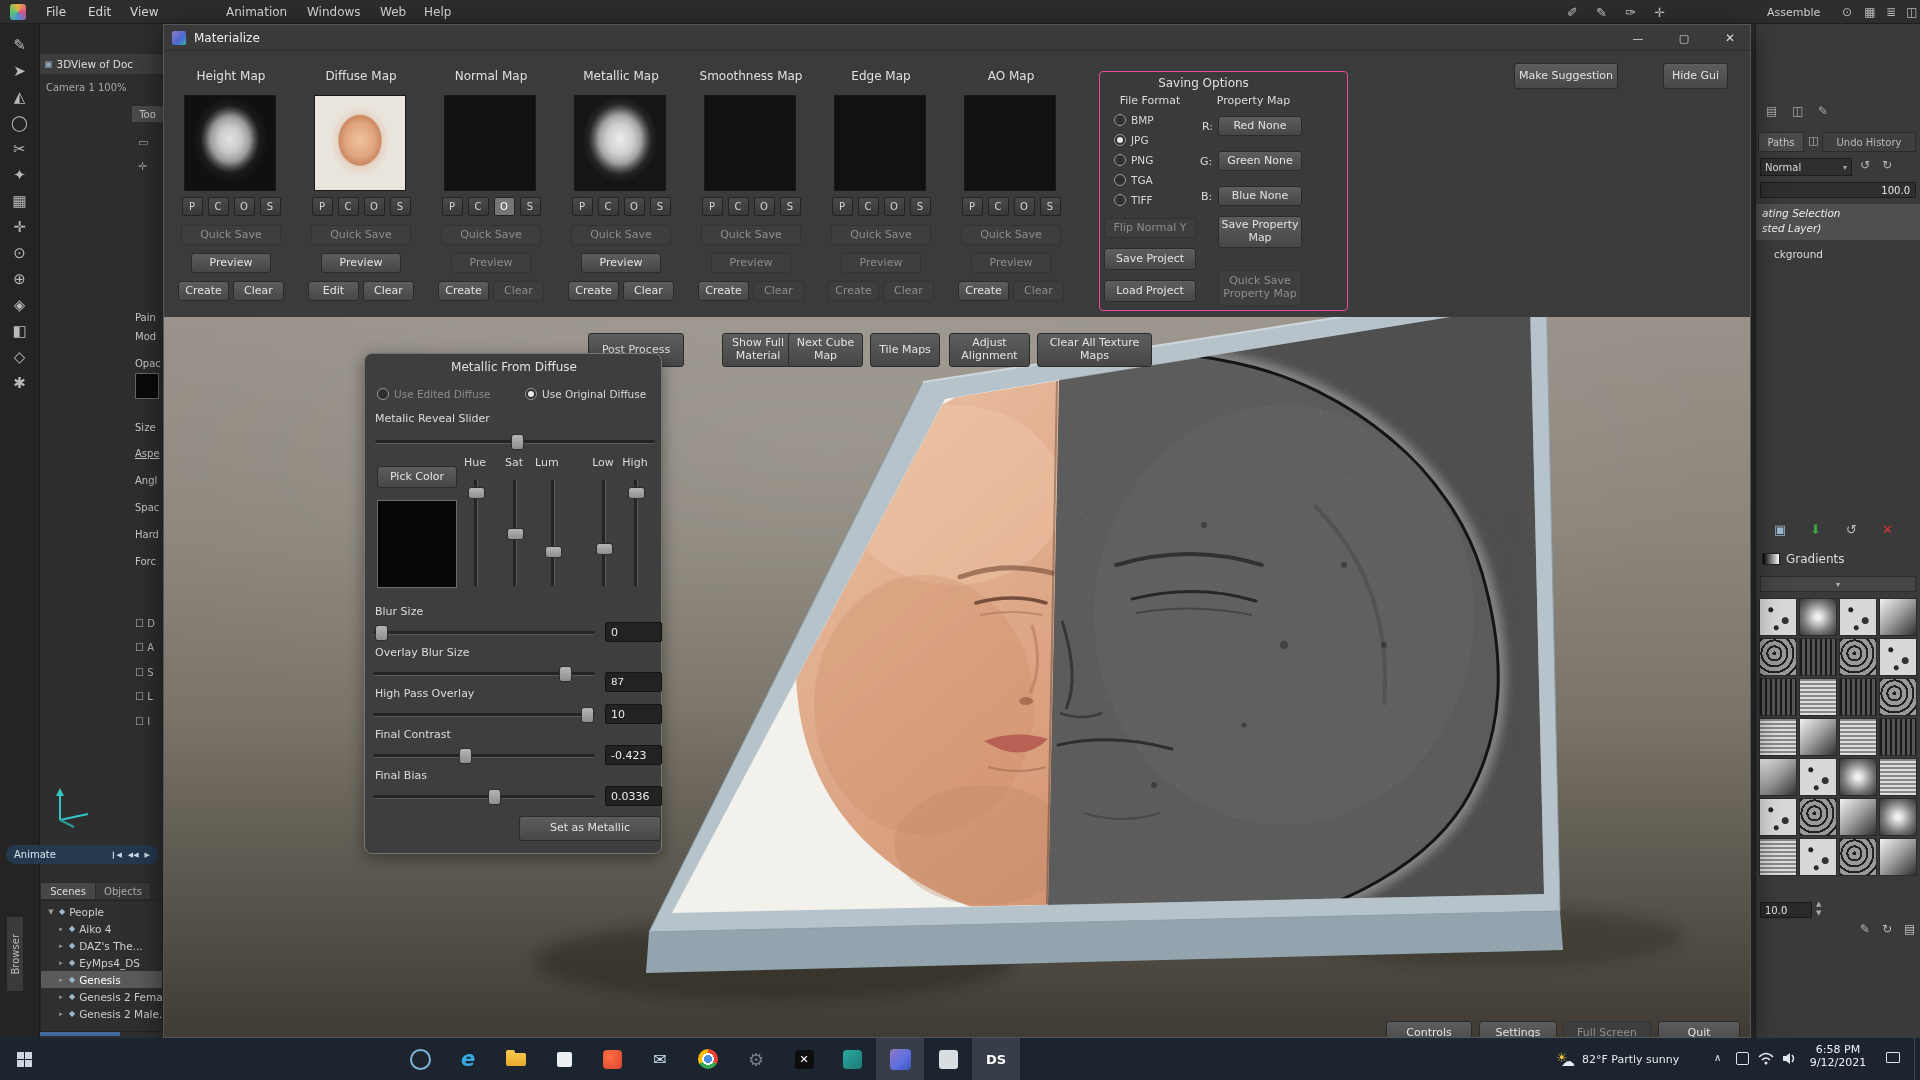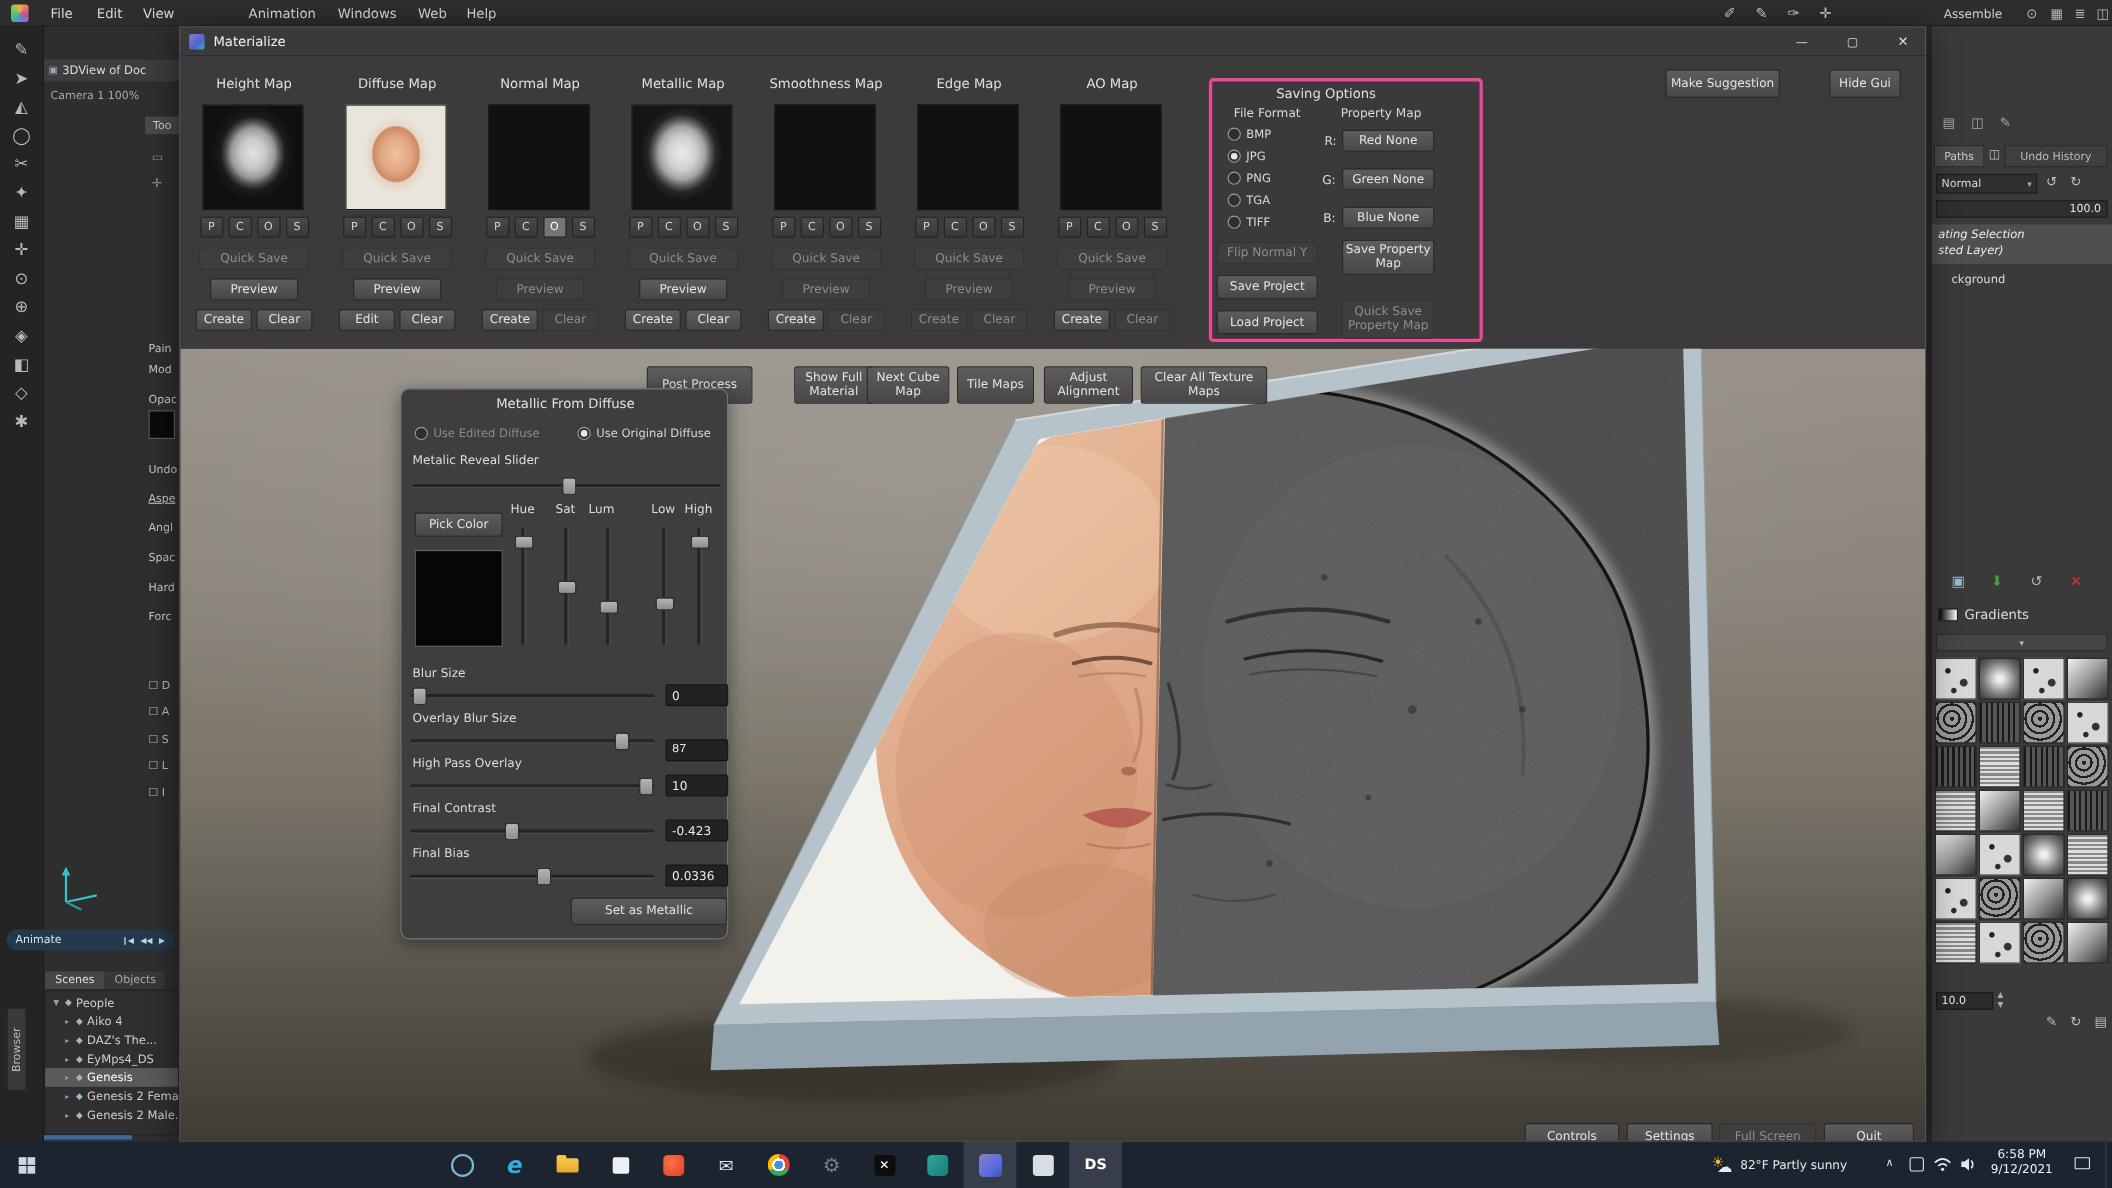--- a/index.html
+++ b/index.html
@@ -103,21 +103,21 @@
       <span style="font-size:10.5px;color:#ddd;white-space:nowrap;">3DView of Doc</span>
     </div>
     <div class="abs" style="left:6px;top:58px;font-size:10px;color:#a8a8a8;white-space:nowrap;">Camera 1 100%</div>
     <div class="abs" style="left:92px;top:82px;width:31px;height:16px;background:#4a4a4a;color:#ccc;font-size:10px;display:flex;align-items:center;justify-content:center;">Too</div>
     <span class="abs" style="left:98px;top:112px;color:#999;font-size:11px;">▭</span>
     <span class="abs" style="left:98px;top:136px;color:#999;font-size:11px;">✛</span>
     <div class="abs" style="left:95px;top:288px;font-size:10px;color:#c8c8c8;">Pain</div>
     <div class="abs" style="left:95px;top:307px;font-size:10px;color:#c8c8c8;">Mod</div>
     <div class="abs" style="left:95px;top:334px;font-size:10px;color:#c8c8c8;">Opac</div>
     <div class="abs" style="left:95px;top:349px;width:24px;height:26px;background:#0a0a0a;border:1px solid #666;"></div>
-    <div class="abs" style="left:95px;top:398px;font-size:10px;color:#c8c8c8;">Undo</div>
+    <div class="abs" style="left:95px;top:398px;font-size:10px;color:#c8c8c8;">Size</div>
     <div class="abs" style="left:95px;top:424px;font-size:10px;color:#c8c8c8;text-decoration:underline;">Aspe</div>
     <div class="abs" style="left:95px;top:451px;font-size:10px;color:#c8c8c8;">Angl</div>
     <div class="abs" style="left:95px;top:478px;font-size:10px;color:#c8c8c8;">Spac</div>
     <div class="abs" style="left:95px;top:505px;font-size:10px;color:#c8c8c8;">Hard</div>
     <div class="abs" style="left:95px;top:532px;font-size:10px;color:#c8c8c8;">Forc</div>
     <div class="abs" style="left:95px;top:594px;font-size:10px;color:#bbb;">☐ <span>D</span></div>
     <div class="abs" style="left:95px;top:618px;font-size:10px;color:#bbb;">☐ <span>A</span></div>
     <div class="abs" style="left:95px;top:643px;font-size:10px;color:#bbb;">☐ <span>S</span></div>
     <div class="abs" style="left:95px;top:667px;font-size:10px;color:#bbb;">☐ <span>L</span></div>
     <div class="abs" style="left:95px;top:692px;font-size:10px;color:#bbb;">☐ <span>I</span></div>
@@ -447,21 +447,21 @@
           <div class="pbtn">C</div>
           <div class="pbtn">O</div>
           <div class="pbtn">S</div>
         </div>
         <div class="btn dis abs" style="left:5px;top:156px;width:100px;height:20px;">Quick Save</div>
         <div class="btn dis abs" style="left:15px;top:184px;width:80px;height:20px;">Preview</div>
         <div class="btn abs" style="left:2px;top:212px;width:51px;height:20px;">Create</div>
         <div class="btn dis abs" style="left:57px;top:212px;width:51px;height:20px;">Clear</div>
       </div>
 
-      <div class="abs" style="left:935px;top:20px;width:249px;height:240px;background:#3a3a3a;border:3px solid #ec4899;border-radius:4px;">
+      <div class="abs" style="left:935px;top:20px;width:249px;height:240px;background:#3a3a3a;border:1px solid #ec4899;border-radius:4px;">
         <div class="abs" style="left:0;top:4px;width:207px;text-align:center;font-size:12px;color:#e0e0e0;">Saving Options</div>
         <div class="abs" style="left:0;top:22px;width:100px;text-align:center;font-size:11px;color:#dadada;">File Format</div>
         <div class="abs" style="left:100px;top:22px;width:107px;text-align:center;font-size:11px;color:#dadada;">Property Map</div>
         <div class="rrow" style="left:14px;top:42px;">
             <span class="radio"></span>
             <span>BMP</span>
           </div>
         <div class="rrow" style="left:14px;top:62px;">
             <span class="radio on"></span>
             <span>JPG</span>

